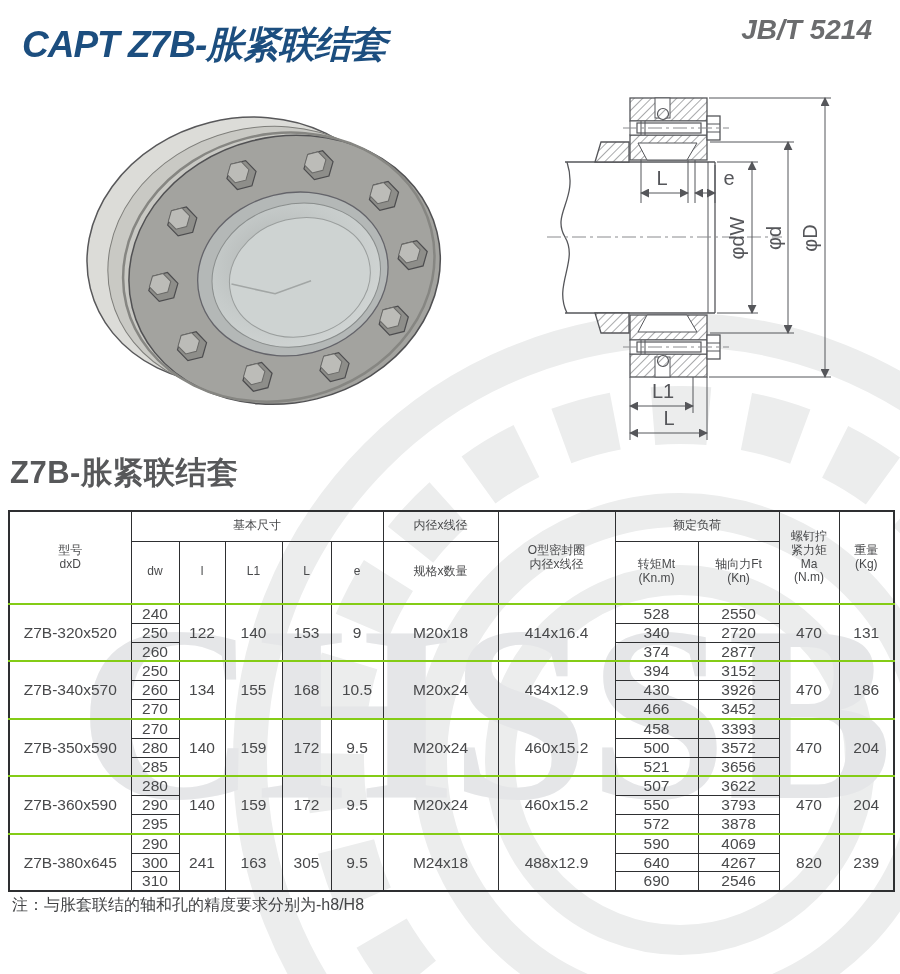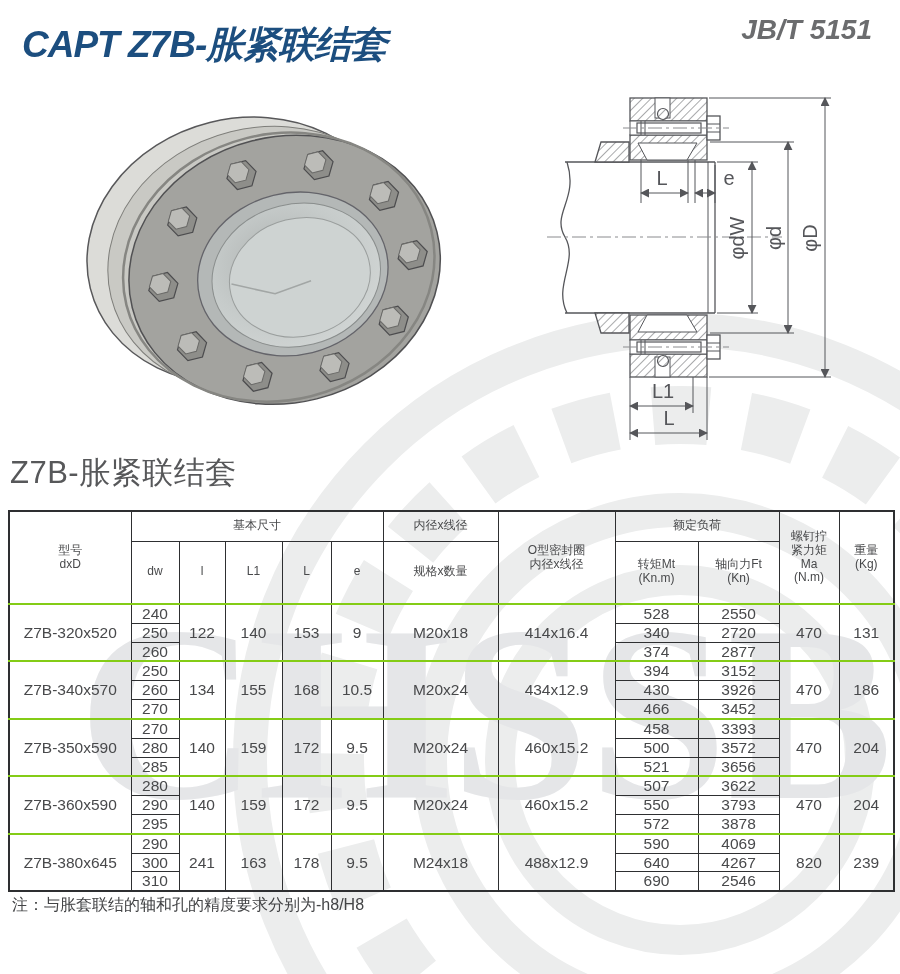--- a/index.html
+++ b/index.html
@@ -9,21 +9,21 @@
   .content{position:relative;z-index:1;}
   
   .hdr{position:absolute;left:0;top:0;width:900px;height:62px;}
   .brand{position:absolute;left:22px;top:8px;font-size:37px;font-weight:900;font-style:italic;
          color:#1c4e7f;letter-spacing:-1px;white-space:nowrap;margin-top:12px;}
   .std{position:absolute;right:28px;top:14px;font-size:28px;font-weight:bold;font-style:italic;color:#6b6c6e;}
   
   .photo{position:absolute;left:70px;top:92px;}
   .draw{position:absolute;left:545px;top:85px;}
   
-  .sec{position:absolute;left:10px;top:452px;font-size:31px;font-weight:normal;color:#57585a;letter-spacing:0.5px;text-align:right;}
+  .sec{position:absolute;left:10px;top:452px;font-size:31px;font-weight:bold;color:#57585a;letter-spacing:0.5px;text-align:right;}
   
   .tblwrap{position:absolute;left:8px;top:510px;width:885px;}
   table.spec{border-collapse:collapse;table-layout:fixed;width:885px;border:2px solid #2e2f31;}
   table.spec th,table.spec td{border:1px solid #2e2f31;padding:0;text-align:center;vertical-align:middle;
       font-size:15.5px;font-weight:normal;color:#48494b;white-space:pre-line;line-height:1.15;}
   table.spec tr.h1{height:30px;}
   table.spec tr.h2{height:63px;}
   table.spec tbody tr{height:18px;}
   table.spec tbody tr.group-start td{border-top:2px solid #84cc16;}
   table.spec th{font-size:12px;}
@@ -48,21 +48,21 @@
       <circle cx="680" cy="760" r="430" stroke-width="34"></circle>
       <circle cx="680" cy="760" r="345" stroke-width="58" stroke-dasharray="56 38"></circle>
     </g>
     <text x="78" y="798" textLength="815" lengthAdjust="spacingAndGlyphs" font-family="Liberation Serif, serif" font-weight="bold" font-size="250" fill="#e5e6e8">CHSSB</text>
   </svg>
 
   <div class="content">
 
     <div class="hdr">
       <div class="brand">CAPT Z7B-胀紧联结套</div>
-      <div class="std">JB/T 5151</div>
+      <div class="std">JB/T 5214</div>
     </div>
 
     <svg class="photo" width="400" height="350" viewBox="0 0 400 350">
       <defs>
         <radialGradient id="boreG" cx="42%" cy="38%" r="75%">
           <stop offset="0%" stop-color="#aeb2b1"></stop>
             <stop offset="55%" stop-color="#c6cbca"></stop>
           <stop offset="100%" stop-color="#d4d8d7"></stop>
         </radialGradient>
         <g id="bolt">
@@ -325,21 +325,21 @@
             <tr>
               <td>295</td>
               <td>572</td>
               <td>3878</td>
             </tr>
             <tr class="group-start">
               <td rowspan="3">Z7B-380x645</td>
               <td>290</td>
               <td rowspan="3">241</td>
               <td rowspan="3">163</td>
-              <td rowspan="3">178</td>
+              <td rowspan="3">305</td>
               <td rowspan="3">9.5</td>
               <td rowspan="3">M24x18</td>
               <td rowspan="3">488x12.9</td>
               <td>590</td>
               <td>4069</td>
               <td rowspan="3">820</td>
               <td rowspan="3">239</td>
             </tr>
             <tr>
               <td>300</td>

